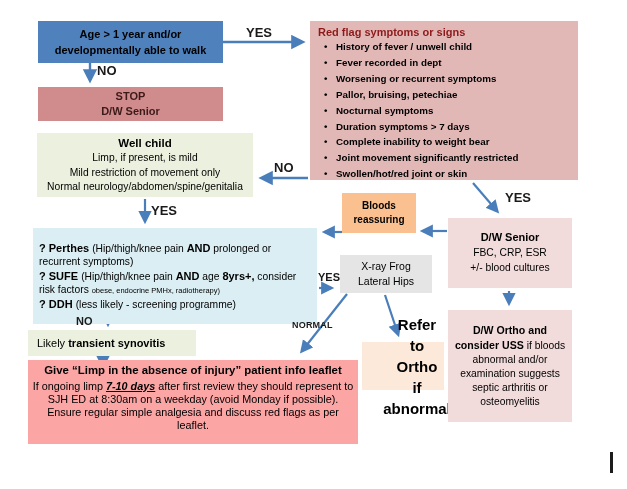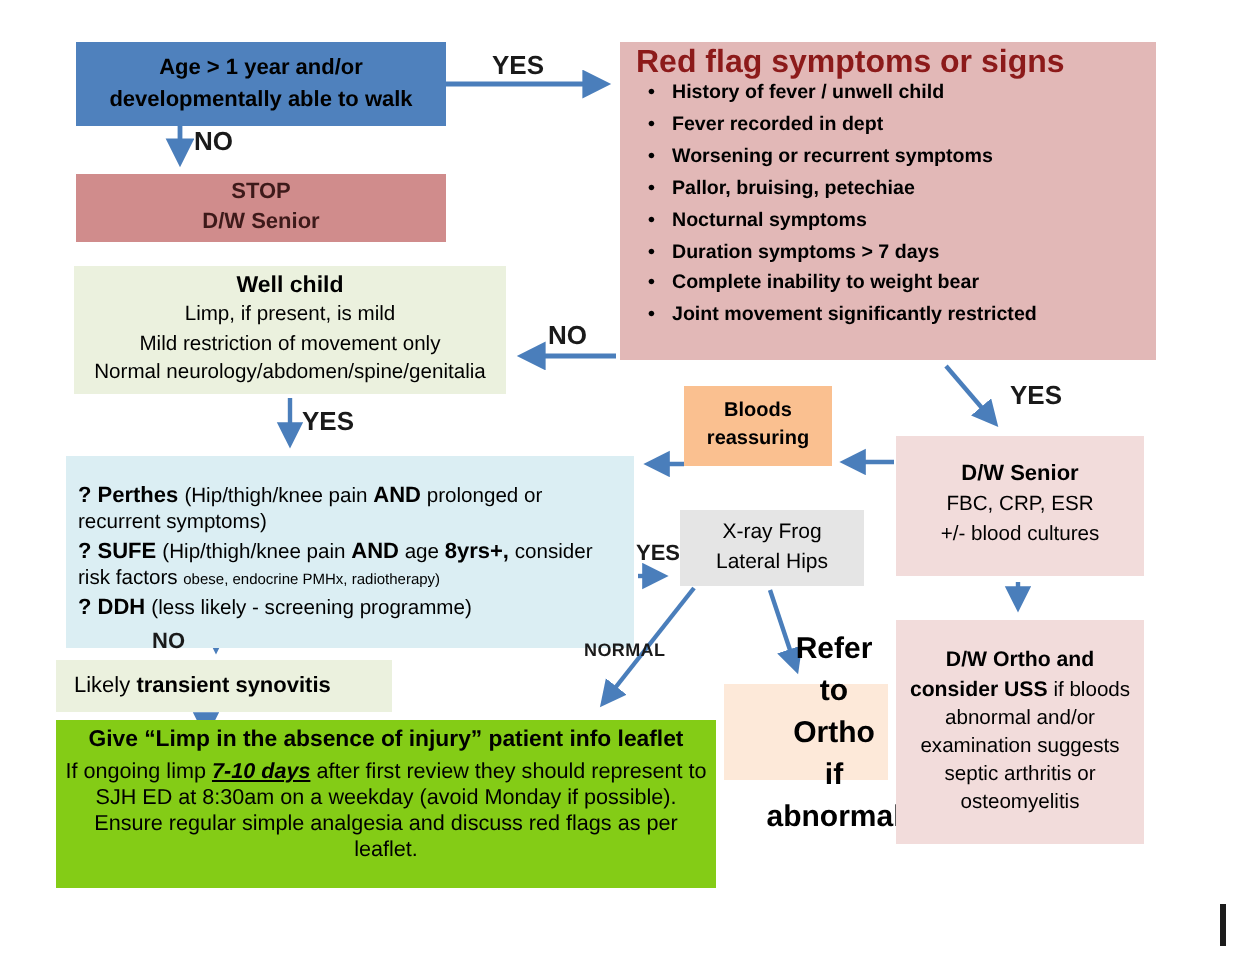--- a/index.html
+++ b/index.html
@@ -13,21 +13,21 @@
   .box { position:absolute; display:flex; flex-direction:column; justify-content:center; }
   .center { text-align:center; align-items:center; }
 
   .age-box { left:38px; top:21px; width:185px; height:42px; background:#4f81bd;
              font-weight:bold; font-size:11px; line-height:1.5; }
   .stop-box { left:38px; top:87px; width:185px; height:34px; background:#d08c8c;
               font-weight:bold; font-size:11px; line-height:1.35; color:#3d1a1a; }
 
   .redflag-box { left:310px; top:21px; width:268px; height:159px; background:#e2b8b7;
                  padding:4px 6px 2px 8px; justify-content:flex-start; }
-  .redflag-title { color:#8c1a1a; font-weight:bold; font-size:16px; line-height:14px; }
+  .redflag-title { color:#8c1a1a; font-weight:bold; font-size:11px; line-height:14px; }
   .rf-item { position:relative; padding-left:18px; font-weight:bold; font-size:9.8px; line-height:15.9px; }
   .rf-item::before { content:"•"; position:absolute; left:6px; }
 
   .wellchild-box { left:37px; top:133px; width:216px; height:64px; background:#ebf1de;
                    font-size:10.3px; line-height:1.4; }
   .wc-title { font-weight:bold; font-size:11.5px; }
 
   .diff-box { left:33px; top:228px; width:284px; height:96px; background:#dbeef3;
               padding:5px 6px; font-size:10.3px; line-height:1.3; justify-content:center; }
   .diff-box b { font-size:11px; }
@@ -42,21 +42,21 @@
 
   .dwsenior-box { left:448px; top:218px; width:124px; height:70px; background:#f2dcdb;
                   font-size:10.3px; line-height:1.45; }
   .dwsenior-box .bld { font-weight:bold; font-size:11px; }
   .dwortho-box { left:448px; top:310px; width:124px; height:112px; background:#f2dcdb;
                  padding:18px 5px; font-size:10.3px; line-height:1.35; text-align:center; }
   .dwortho-box b { font-size:10.6px; }
 
   .synovitis-box { left:28px; top:330px; width:168px; height:26px; background:#ebf1de;
                    font-size:11px; padding-left:9px; justify-content:center; }
-  .leaflet-box { left:28px; top:360px; width:330px; height:84px; background:#84cc16;
+  .leaflet-box { left:28px; top:360px; width:330px; height:84px; background:#fca5a5;
                  padding:3px 4px; text-align:center; justify-content:flex-start; }
   .leaflet-title { font-weight:bold; font-size:11.4px; line-height:1.3; }
   .leaflet-body { font-size:10.8px; line-height:1.22; margin-top:2px; }
   .em-bi { font-weight:bold; font-style:italic;text-decoration:underline; }
 
   .lbl { position:absolute; font-weight:bold; color:#1a1a1a; }
   .lbl-lg { font-size:13px; }
   .lbl-md { font-size:11px; }
   .lbl-sm { font-size:9px; letter-spacing:.2px; }
 
@@ -102,20 +102,21 @@
     <div class="redflag-title">Red flag symptoms or signs</div>
     <div>
         <div class="rf-item">History of fever / unwell child</div>
         <div class="rf-item">Fever recorded in dept</div>
         <div class="rf-item">Worsening or recurrent symptoms</div>
         <div class="rf-item">Pallor, bruising, petechiae</div>
         <div class="rf-item">Nocturnal symptoms</div>
         <div class="rf-item">Duration symptoms &gt; 7 days</div>
         <div class="rf-item">Complete inability to weight bear</div>
         <div class="rf-item">Joint movement significantly restricted</div>
+        <div class="rf-item">Swollen/hot/red joint or skin</div>
       </div>
   </div>
 
   <div class="box wellchild-box center">
     <div class="wc-title">Well child</div>
     <div>Limp, if present, is mild</div>
     <div>Mild restriction of movement only</div>
     <div>Normal neurology/abdomen/spine/genitalia</div>
   </div>
 

